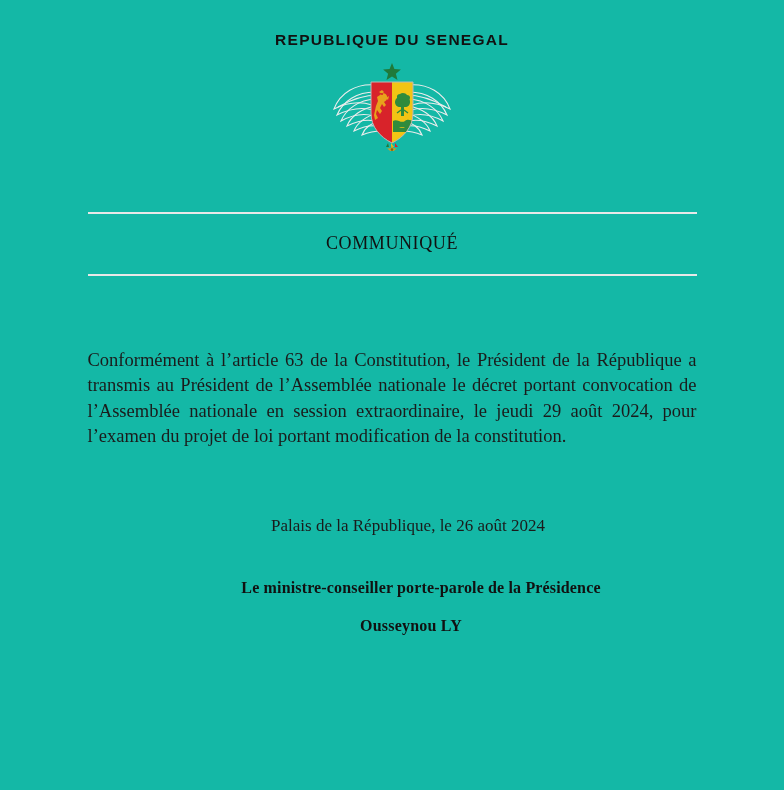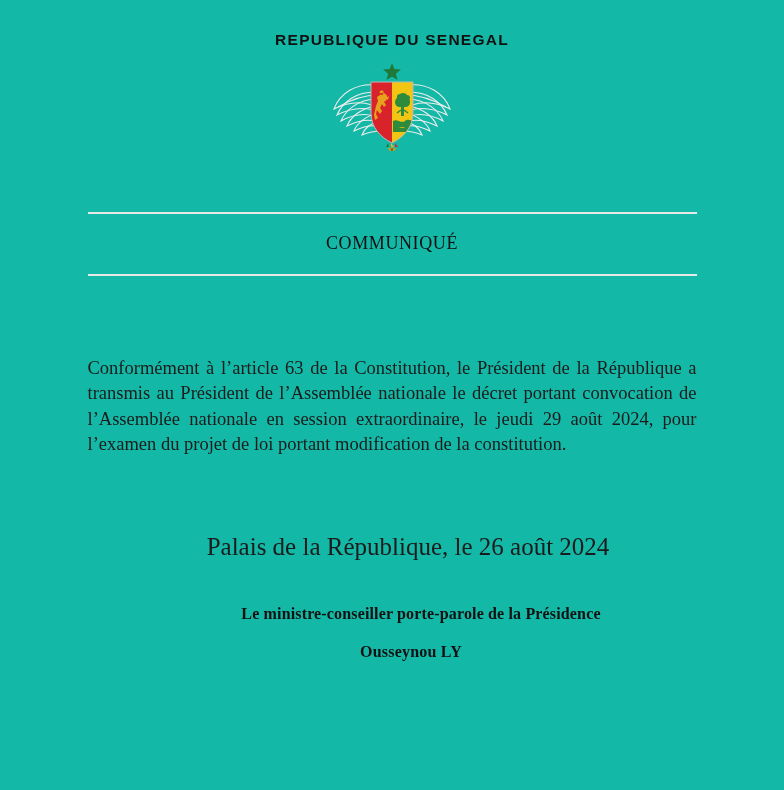--- a/index.html
+++ b/index.html
@@ -73,21 +73,21 @@
     font-family: "Liberation Serif", serif;
     font-weight: normal;
     font-size: 18px;
     letter-spacing: 0.6px;
     color: #111111;
     padding: 19px 0 20px 0;
   }
 
   
   .body-copy {
-    margin: 12px auto;
+    margin: 4px auto;
     width: 609px;
     padding-top: 68px;
   }
   .para {
     text-align: justify;
     text-justify: inter-word;
     font-size: 18.5px;
     line-height: 25.5px;
     color: #1b1b1b;
     margin: 0 0 19px 0;
@@ -95,21 +95,21 @@
   .para:last-child { margin-bottom: 0; }
 
   
   .signature {
     margin: 0 auto;
     width: 609px;
     padding-top: 61px;
     text-align: center;
   }
   .place-date {
-    font-size: 25px;
+    font-size: 17px;
     color: #1b1b1b;
     line-height: 1.3;
     padding-left: 32px;
   }
   .signer-role {
     margin-top: 42px;
     font-weight: bold;
     font-size: 16px;
     color: #111111;
     letter-spacing: 0.15px;

